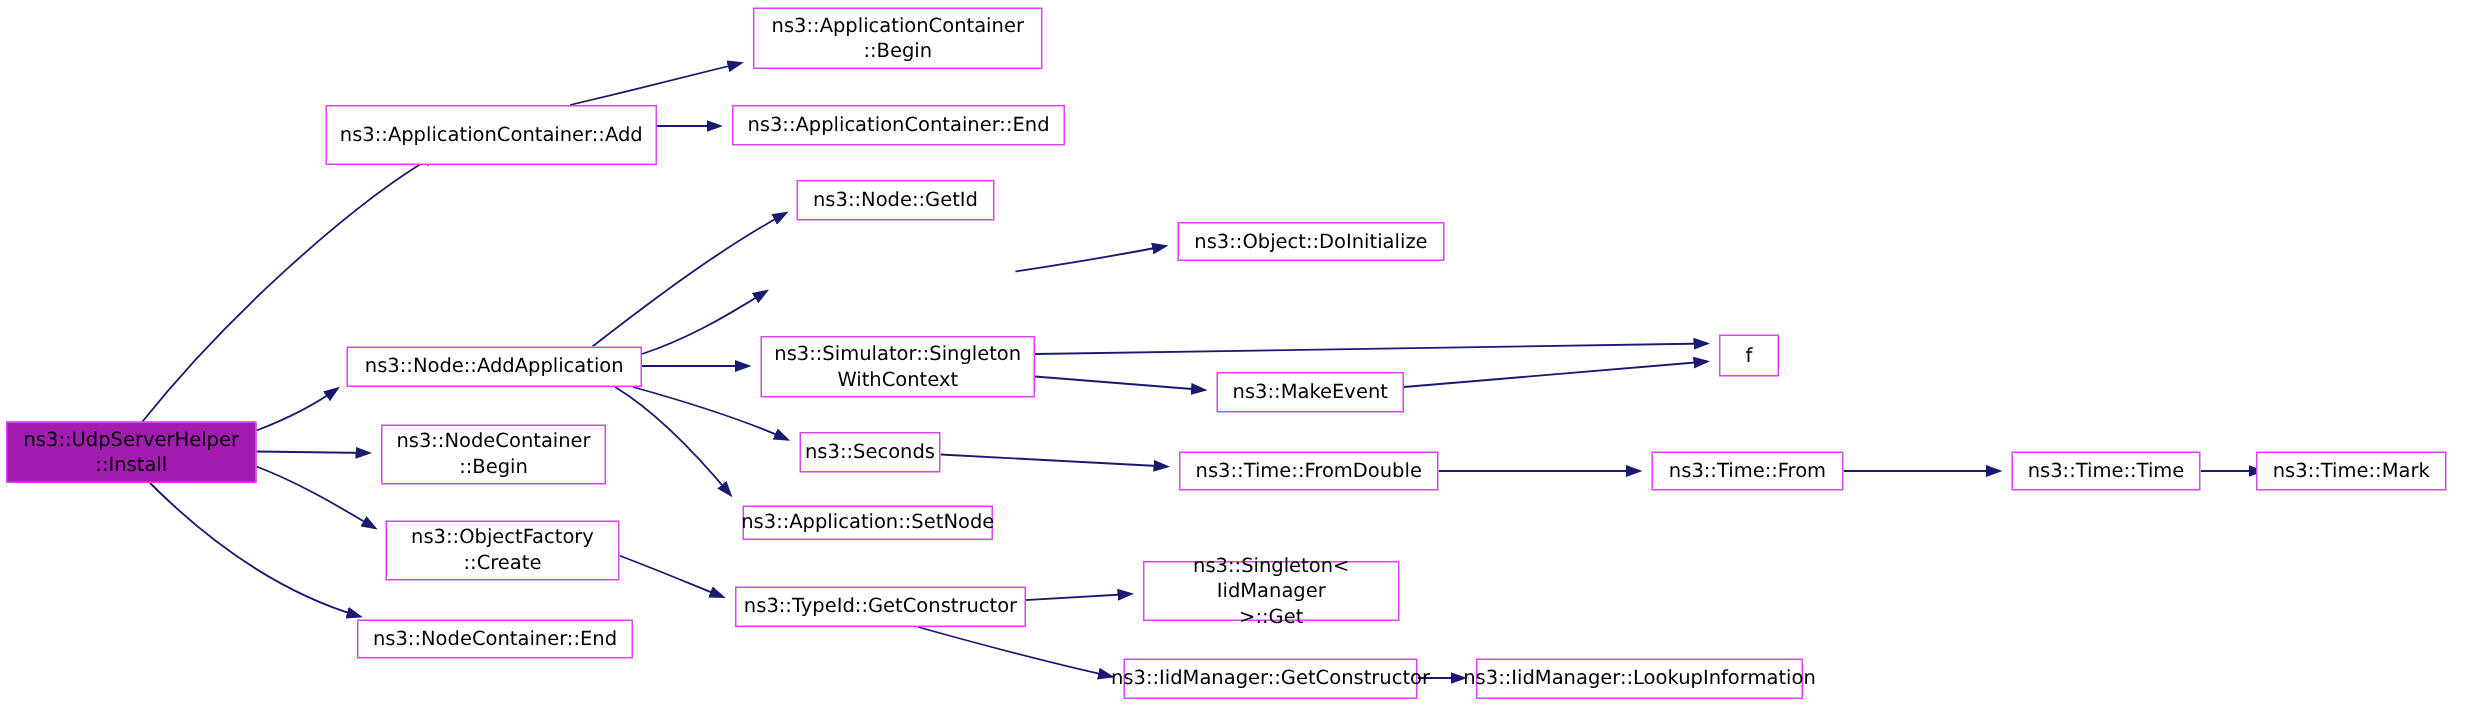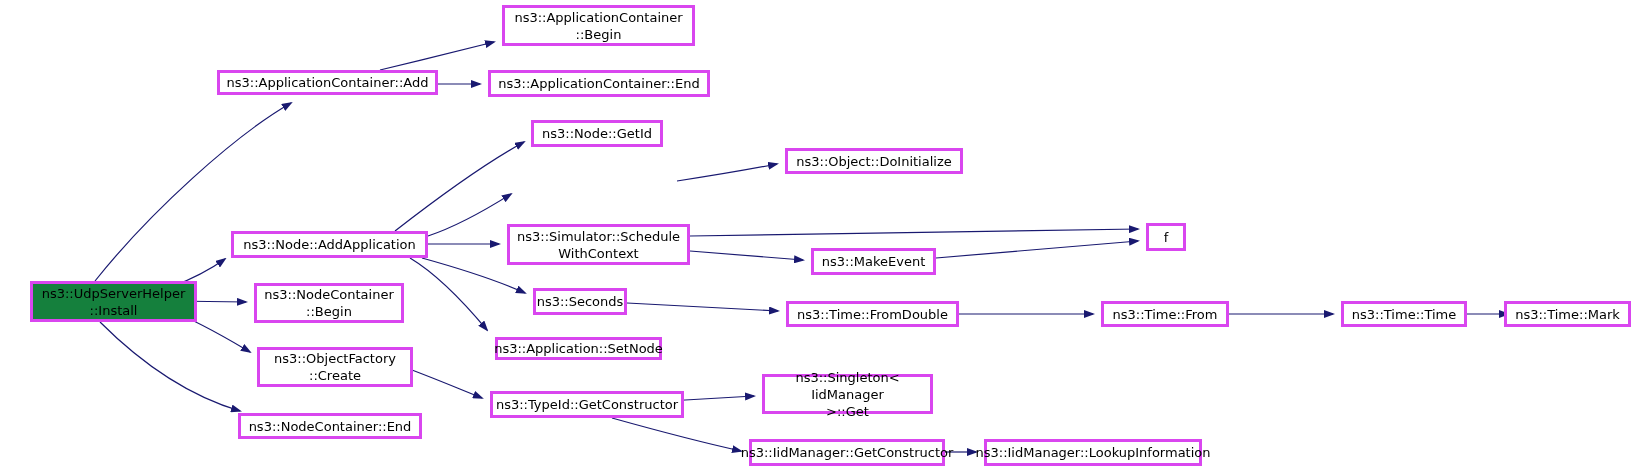--- a/index.html
+++ b/index.html
@@ -7,27 +7,27 @@
     position:relative;
     width:1648px;height:471px;
     background:#ffffff;
     font-family:"DejaVu Sans","Liberation Sans",sans-serif;
     overflow:hidden;
   }
   svg.edges{position:absolute;left:0;top:0;width:1648px;height:471px;}
   svg.edges path{fill:none;stroke:#191970;stroke-width:1.2px;}
   .node{
     position:absolute;box-sizing:border-box;
-    background:#ffffff;border:3px solid #d946ef;
+    background:#ffffff;border:1px solid #d946ef;
     color:#000000;font-size:13px;line-height:17px;
     display:flex;align-items:center;justify-content:center;
     text-align:center;white-space:pre-line;padding:0 3px;
     cursor:pointer;
   }
-  .node.hl{background:#15803d;cursor:default;margin-left:26px;}
+  .node.hl{background:#a21caf;cursor:default;}
 </style>
 </head>
 <body>
 
 <div class="canvas">
 
   <svg class="edges" viewBox="0 0 1648 471">
     <defs>
       <marker id="arrow" markerWidth="11" markerHeight="8" refX="9" refY="4" orient="auto" markerUnits="userSpaceOnUse">
         <polygon points="0,0 11,4 0,8" fill="#191970"></polygon>
@@ -55,35 +55,35 @@
     <path d="M1467,314 L1508,314" marker-end="url(#arrow)"></path>
     <path d="M401,366 C429,376 457,388 482,398" marker-end="url(#arrow)"></path>
     <path d="M668,401 L754,396" marker-end="url(#arrow)"></path>
     <path d="M612,418 C655,430 700,442 741,451" marker-end="url(#arrow)"></path>
     <path d="M945,452 L976,452" marker-end="url(#arrow)"></path>
   </svg>
 
   <div class="node hl" style="left:4px;top:281px;width:167px;height:41px">ns3::UdpServerHelper
 ::Install</div>
 
-  <div class="node" style="left:217px;top:70px;width:221px;height:25px">ns3::ApplicationContainer::Add</div>
+  <div class="node" style="left:217px;top:70px;width:221px;height:40px">ns3::ApplicationContainer::Add</div>
 
   <div class="node" style="left:502px;top:5px;width:193px;height:41px">ns3::ApplicationContainer
 ::Begin</div>
 
   <div class="node" style="left:488px;top:70px;width:222px;height:27px">ns3::ApplicationContainer::End</div>
 
   <div class="node" style="left:231px;top:231px;width:197px;height:27px">ns3::Node::AddApplication</div>
 
   <div class="node" style="left:531px;top:120px;width:132px;height:27px">ns3::Node::GetId</div>
 
 
   <div class="node" style="left:785px;top:148px;width:178px;height:26px">ns3::Object::DoInitialize</div>
 
-  <div class="node" style="left:507px;top:224px;width:183px;height:41px">ns3::Simulator::Schedule
+  <div class="node" style="left:507px;top:224px;width:183px;height:41px">ns3::Simulator::Singleton
 WithContext</div>
 
   <div class="node" style="left:1146px;top:223px;width:40px;height:28px">f</div>
 
   <div class="node" style="left:811px;top:248px;width:125px;height:27px">ns3::MakeEvent</div>
 
   <div class="node" style="left:533px;top:288px;width:94px;height:27px">ns3::Seconds</div>
 
   <div class="node" style="left:786px;top:301px;width:173px;height:26px">ns3::Time::FromDouble</div>
 

